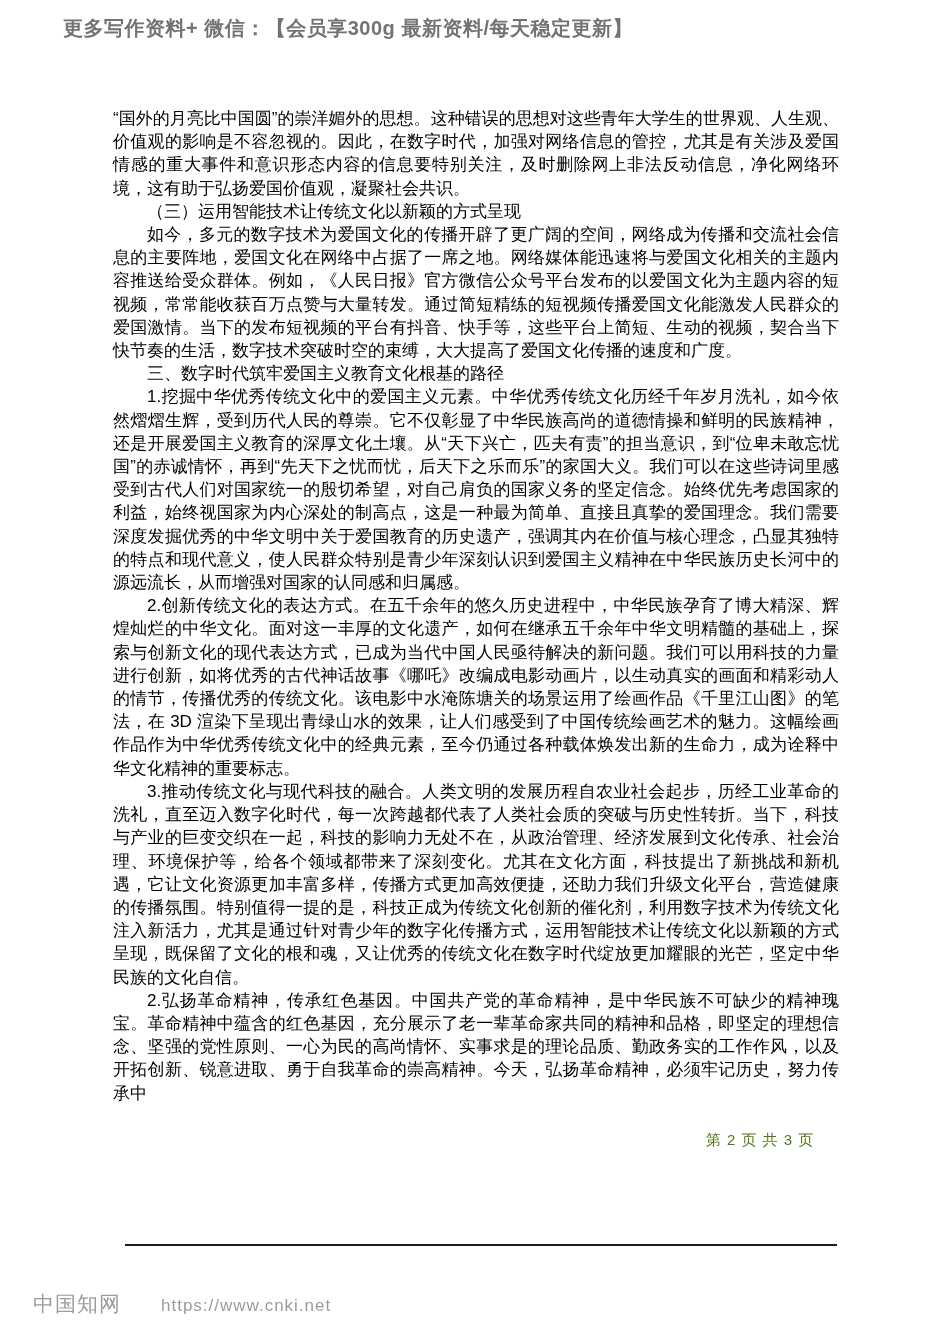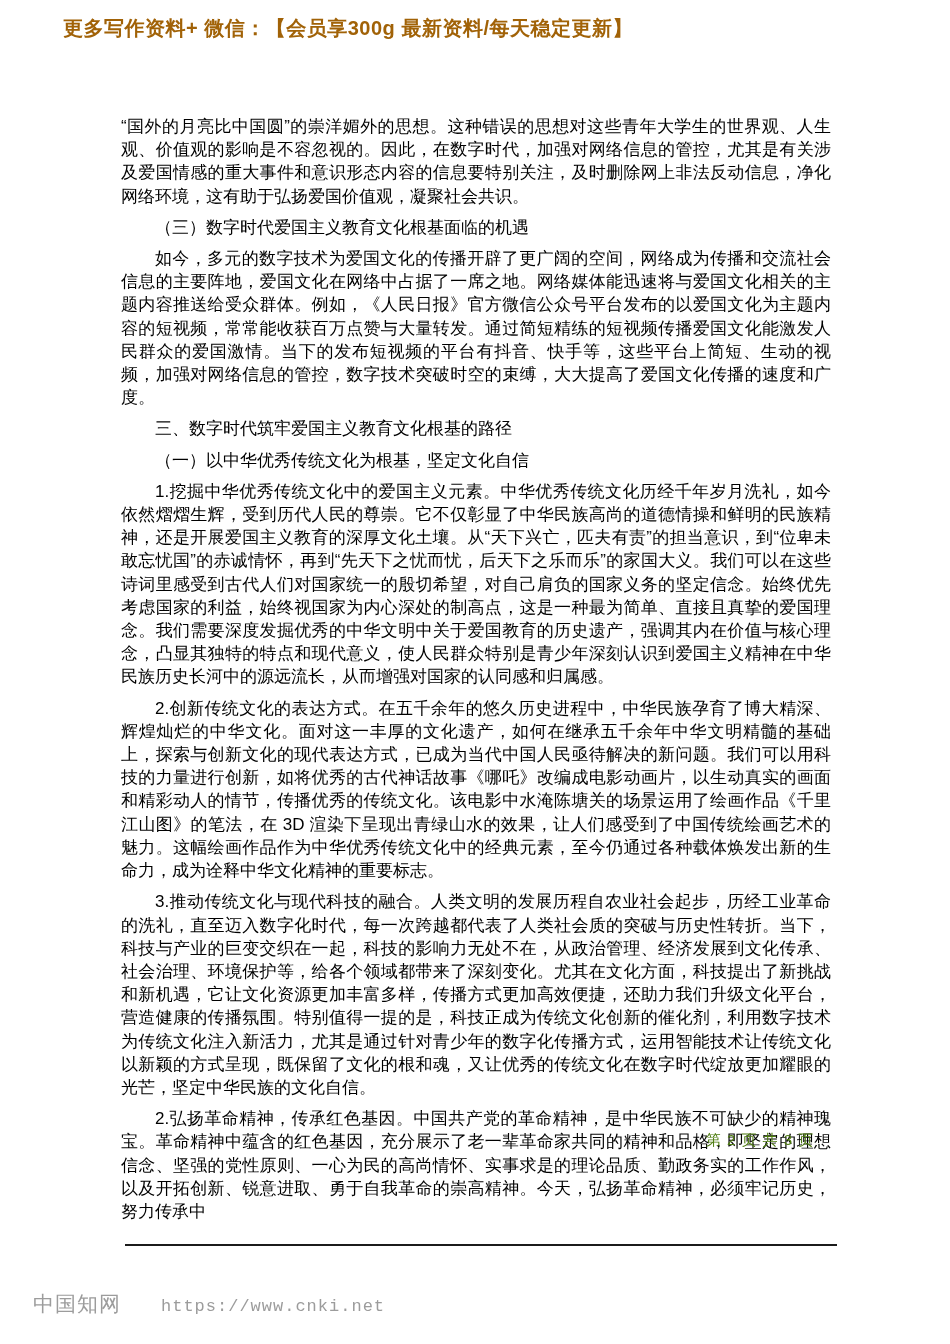--- a/index.html
+++ b/index.html
@@ -25,21 +25,21 @@
   .doc-body {
     position: absolute;
     left: 113px;
     top: 107px;
     width: 726px;
     font-size: 17px;
     line-height: 23.2px;
     color: #000000;
     text-align: justify;
   }
-  .doc-body p { margin: 8px; }
+  .doc-body p { margin: 0; }
   .doc-body p.indent { text-indent: 2em; }
   .page-number {
     position: absolute;
     left: 660px;
     top: 1131px;
     width: 200px;
     text-align: center;
     font-size: 15px;
     letter-spacing: 1px;
     color: #4d7c0f;
@@ -60,39 +60,38 @@
     align-items: baseline;
     gap: 40px;
   }
   .site-footer .brand {
     font-family: "Liberation Serif", serif;
     font-size: 21px;
     letter-spacing: 1px;
     color: #9c9c9c;
   }
   .site-footer .url {
-    font-family: Liberation Mono, monospace;
+    font-family: Liberation Sans, sans-serif;
     font-size: 17px;
     letter-spacing: 1px;
     color: #9c9c9c;
   }
 </style>
 </head>
 <body>
 
 <div class="page">
 
-  <div class="promo-header" style="color: #a16207;">更多写作资料+ 微信：【会员享300g 最新资料/每天稳定更新】</div>
+  <div class="promo-header" style="color: #737373;">更多写作资料+ 微信：【会员享300g 最新资料/每天稳定更新】</div>
 
   <div class="doc-body">
       <p class="">“国外的月亮比中国圆”的崇洋媚外的思想。这种错误的思想对这些青年大学生的世界观、人生观、价值观的影响是不容忽视的。因此，在数字时代，加强对网络信息的管控，尤其是有关涉及爱国情感的重大事件和意识形态内容的信息要特别关注，及时删除网上非法反动信息，净化网络环境，这有助于弘扬爱国价值观，凝聚社会共识。</p>
-      <p class="indent">（三）数字时代爱国主义教育文化根基面临的机遇</p>
-      <p class="indent">如今，多元的数字技术为爱国文化的传播开辟了更广阔的空间，网络成为传播和交流社会信息的主要阵地，爱国文化在网络中占据了一席之地。网络媒体能迅速将与爱国文化相关的主题内容推送给受众群体。例如，《人民日报》官方微信公众号平台发布的以爱国文化为主题内容的短视频，常常能收获百万点赞与大量转发。通过简短精练的短视频传播爱国文化能激发人民群众的爱国激情。当下的发布短视频的平台有抖音、快手等，这些平台上简短、生动的视频，加强对网络信息的管控，数字技术突破时空的束缚，大大提高了爱国文化传播的速度和广度。</p>
+      <p class="indent">（三）运用智能技术让传统文化以新颖的方式呈现</p>
+      <p class="indent">如今，多元的数字技术为爱国文化的传播开辟了更广阔的空间，网络成为传播和交流社会信息的主要阵地，爱国文化在网络中占据了一席之地。网络媒体能迅速将与爱国文化相关的主题内容推送给受众群体。例如，《人民日报》官方微信公众号平台发布的以爱国文化为主题内容的短视频，常常能收获百万点赞与大量转发。通过简短精练的短视频传播爱国文化能激发人民群众的爱国激情。当下的发布短视频的平台有抖音、快手等，这些平台上简短、生动的视频，契合当下快节奏的生活，数字技术突破时空的束缚，大大提高了爱国文化传播的速度和广度。</p>
       <p class="indent">三、数字时代筑牢爱国主义教育文化根基的路径</p>
-      <p class="indent">（一）以中华优秀传统文化为根基，坚定文化自信</p>
       <p class="indent">1.挖掘中华优秀传统文化中的爱国主义元素。中华优秀传统文化历经千年岁月洗礼，如今依然熠熠生辉，受到历代人民的尊崇。它不仅彰显了中华民族高尚的道德情操和鲜明的民族精神，还是开展爱国主义教育的深厚文化土壤。从“天下兴亡，匹夫有责”的担当意识，到“位卑未敢忘忧国”的赤诚情怀，再到“先天下之忧而忧，后天下之乐而乐”的家国大义。我们可以在这些诗词里感受到古代人们对国家统一的殷切希望，对自己肩负的国家义务的坚定信念。始终优先考虑国家的利益，始终视国家为内心深处的制高点，这是一种最为简单、直接且真挚的爱国理念。我们需要深度发掘优秀的中华文明中关于爱国教育的历史遗产，强调其内在价值与核心理念，凸显其独特的特点和现代意义，使人民群众特别是青少年深刻认识到爱国主义精神在中华民族历史长河中的源远流长，从而增强对国家的认同感和归属感。</p>
       <p class="indent">2.创新传统文化的表达方式。在五千余年的悠久历史进程中，中华民族孕育了博大精深、辉煌灿烂的中华文化。面对这一丰厚的文化遗产，如何在继承五千余年中华文明精髓的基础上，探索与创新文化的现代表达方式，已成为当代中国人民亟待解决的新问题。我们可以用科技的力量进行创新，如将优秀的古代神话故事《哪吒》改编成电影动画片，以生动真实的画面和精彩动人的情节，传播优秀的传统文化。该电影中水淹陈塘关的场景运用了绘画作品《千里江山图》的笔法，在 3D 渲染下呈现出青绿山水的效果，让人们感受到了中国传统绘画艺术的魅力。这幅绘画作品作为中华优秀传统文化中的经典元素，至今仍通过各种载体焕发出新的生命力，成为诠释中华文化精神的重要标志。</p>
       <p class="indent">3.推动传统文化与现代科技的融合。人类文明的发展历程自农业社会起步，历经工业革命的洗礼，直至迈入数字化时代，每一次跨越都代表了人类社会质的突破与历史性转折。当下，科技与产业的巨变交织在一起，科技的影响力无处不在，从政治管理、经济发展到文化传承、社会治理、环境保护等，给各个领域都带来了深刻变化。尤其在文化方面，科技提出了新挑战和新机遇，它让文化资源更加丰富多样，传播方式更加高效便捷，还助力我们升级文化平台，营造健康的传播氛围。特别值得一提的是，科技正成为传统文化创新的催化剂，利用数字技术为传统文化注入新活力，尤其是通过针对青少年的数字化传播方式，运用智能技术让传统文化以新颖的方式呈现，既保留了文化的根和魂，又让优秀的传统文化在数字时代绽放更加耀眼的光芒，坚定中华民族的文化自信。</p>
       <p class="indent">2.弘扬革命精神，传承红色基因。中国共产党的革命精神，是中华民族不可缺少的精神瑰宝。革命精神中蕴含的红色基因，充分展示了老一辈革命家共同的精神和品格，即坚定的理想信念、坚强的党性原则、一心为民的高尚情怀、实事求是的理论品质、勤政务实的工作作风，以及开拓创新、锐意进取、勇于自我革命的崇高精神。今天，弘扬革命精神，必须牢记历史，努力传承中</p>
     </div>
 
   <div class="page-number">第 2 页 共 3 页</div>
 
   <div class="footer-divider"></div>
 

